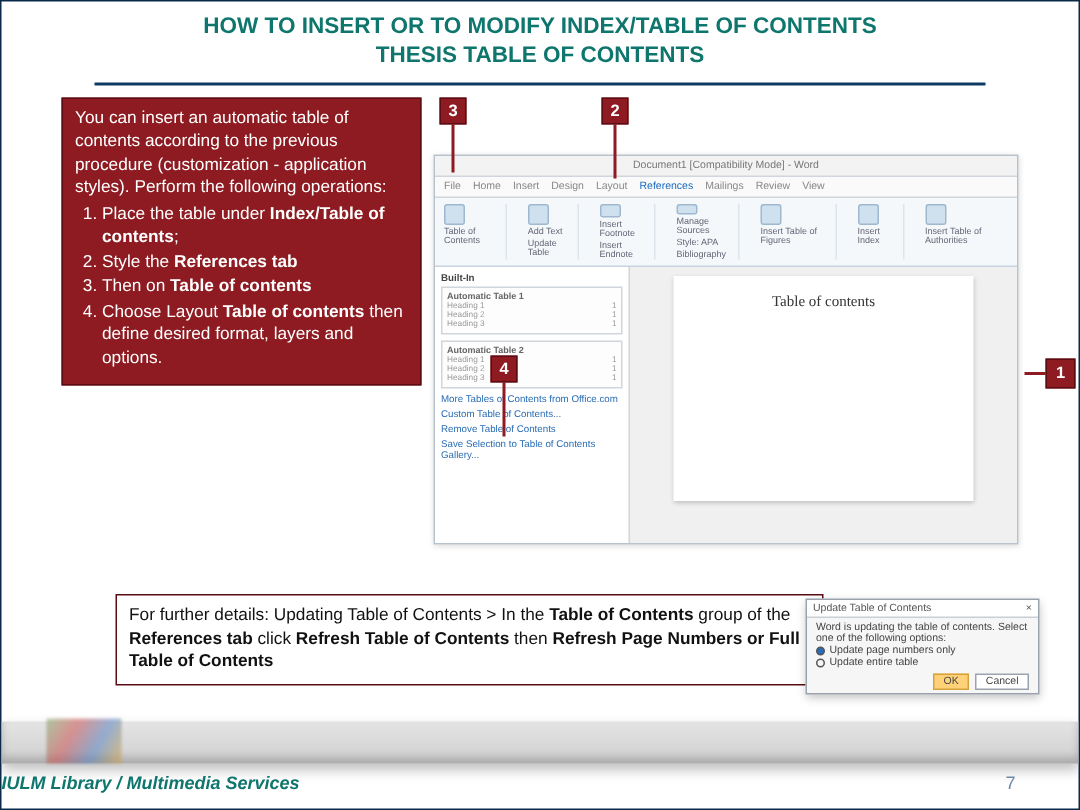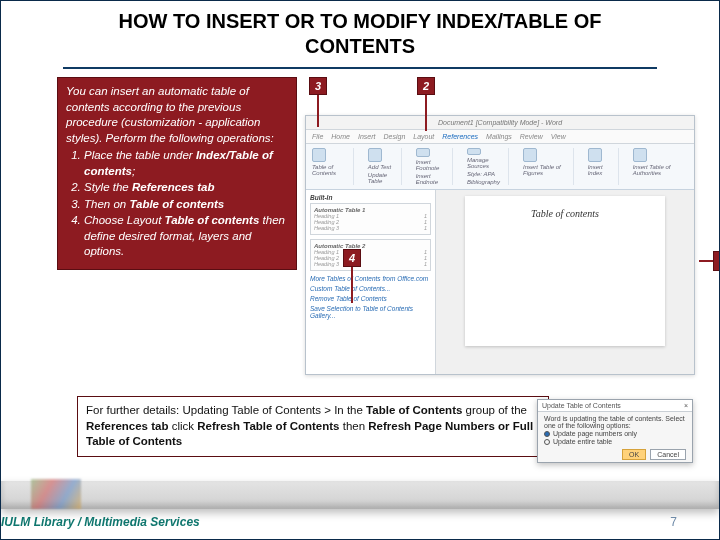--- a/index.html
+++ b/index.html
@@ -9,35 +9,34 @@
     font-family: "Segoe UI", Tahoma, sans-serif;
     position: relative;
     overflow: hidden;
     border: 1px solid #0a2a4a;
   }
   .title-wrap {
     text-align: center;
     padding: 8px 60px 6px;
   }
   .title-wrap h1 {
-    font-size: 20px;
+    font-size: 15px;
     font-weight: 700;
-    color: #000000;
+    color: #0f766e;
     line-height: 1.25;
   }
   .title-rule {
     height: 2px;
     background: #0f3a63;
     margin: 2px 62px 0;
   }
   .content {
     position: relative;
-    margin: 8px 56px 0;
+    margin: 8px 40px 0;
     height: 320px;
-    font-style: italic;
   }
   .instruction-box {
     position: absolute;
     left: 0; top: 0;
     width: 240px;
     background: #8d1b21;
     border: 1px solid #5a0d12;
     color: #fff;
     font-size: 11.5px;
     line-height: 1.35;
@@ -202,20 +201,21 @@
     position: absolute; right: 42px; bottom: 10px;
     color: #6e8aa8; font-size: 12px;
   }
 </style>
 </head>
 <body>
 
 <div class="title-wrap">
   <h1>
     <span>HOW TO INSERT OR TO MODIFY INDEX/TABLE OF CONTENTS</span><br>
+    <span>THESIS TABLE OF CONTENTS</span>
   </h1>
 </div>
 <div class="title-rule"></div>
 
 <div class="content">
 
   <div class="instruction-box">
     <span>You can insert an automatic table of contents according to the previous procedure (customization - application styles). Perform the following operations:</span>
     <ol>
       <li><span>Place the table under </span><b>Index/Table of contents</b><span>;</span></li>

